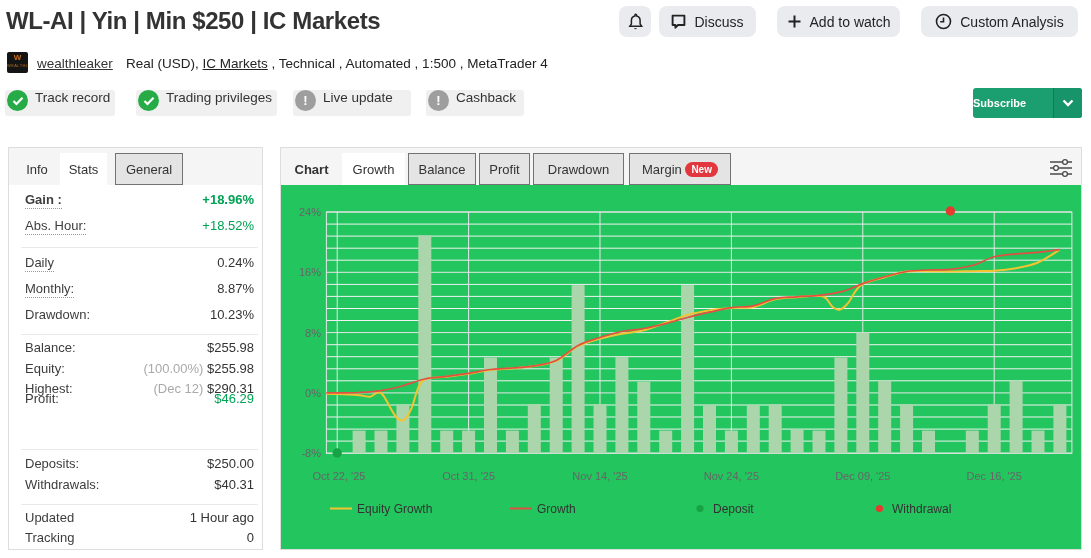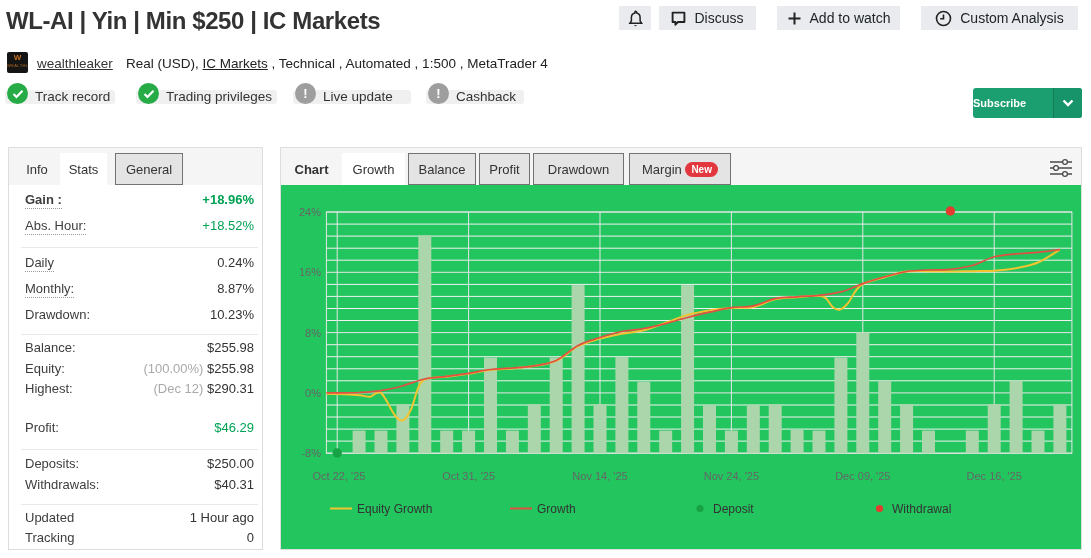--- a/index.html
+++ b/index.html
@@ -1,20 +1,20 @@
 <!DOCTYPE html>
 <html><head><meta charset="utf-8">
 <style>
 *{margin:0;padding:0;box-sizing:border-box}
 html{-webkit-font-smoothing:antialiased}
 body{width:1091px;height:558px;background:#fff;font-family:"Liberation Sans",sans-serif;position:relative;overflow:hidden}
 .abs{position:absolute}
 h1{position:absolute;left:6px;top:7px;font-size:24px;font-weight:bold;color:#333;letter-spacing:-0.4px}
-.btn{position:absolute;top:6px;height:24px;background:#e9ebee;border-radius:0;color:#212529;font-size:14px;display:flex;align-items:center;justify-content:center;gap:8px}
-.badge{position:absolute;top:90px;height:14px;background:#f0f0f0;border-radius:3px;color:#333;font-size:13.5px;display:flex;align-items:flex-end}
+.btn{position:absolute;top:6px;height:31px;background:#e9ebee;border-radius:8px;color:#212529;font-size:14px;display:flex;align-items:center;justify-content:center;gap:8px}
+.badge{position:absolute;top:90px;height:26px;background:#f0f0f0;border-radius:3px;color:#333;font-size:13.5px;display:flex;align-items:flex-start}
 .badge .ic{width:21px;height:21px;border-radius:50%;margin-left:2px;margin-right:7px;display:flex;align-items:center;justify-content:center}
 .row{position:absolute;left:16px;right:8px;font-size:13px;color:#3d3d3d;display:flex;justify-content:space-between;align-items:baseline}
 .row .v{color:#333}
 .dotted{border-bottom:1px dotted #999;padding-bottom:1px}
 .green,.row .green{color:#00a254}
 .gray{color:#a9a9a9}
 .sep{position:absolute;left:12px;right:4px;border-top:1px solid #e9e9e9}
 .tabrow{position:absolute;left:0;right:0;top:0;height:37px;background:#f5f5f5}
 .tab{position:absolute;top:5px;height:32px;font-size:13px;color:#333;display:flex;align-items:center;justify-content:center}
 .tab.on{background:#fff}
@@ -111,21 +111,21 @@
       <span class="v">$255.98</span>
     </div>
 <div class="row" style="top:213px">
       <span class="" style="">Equity:</span>
       <span class="v"><span class="gray">(100.00%)</span> $255.98</span>
     </div>
 <div class="row" style="top:233px">
       <span class="" style="">Highest:</span>
       <span class="v"><span class="gray">(Dec 12)</span> $290.31</span>
     </div>
-<div class="row" style="top:272px">
+<div class="row" style="top:243px">
       <span class="" style="">Profit:</span>
       <span class="v green">$46.29</span>
     </div>
 <div class="sep" style="top:301px"></div>
 <div class="row" style="top:308px">
       <span class="" style="">Deposits:</span>
       <span class="v">$250.00</span>
     </div>
 <div class="row" style="top:329px">
       <span class="" style="">Withdrawals:</span>

